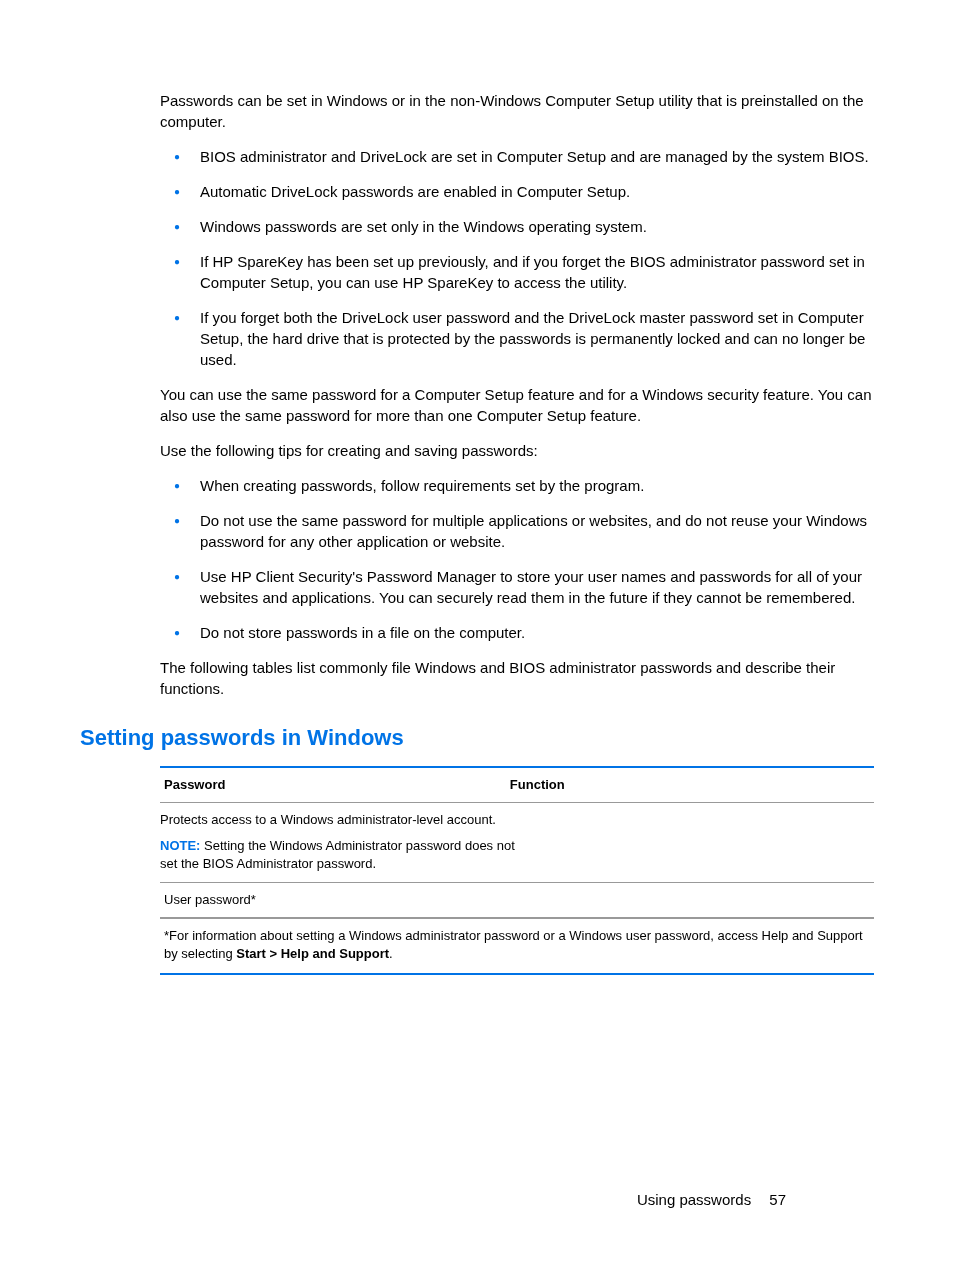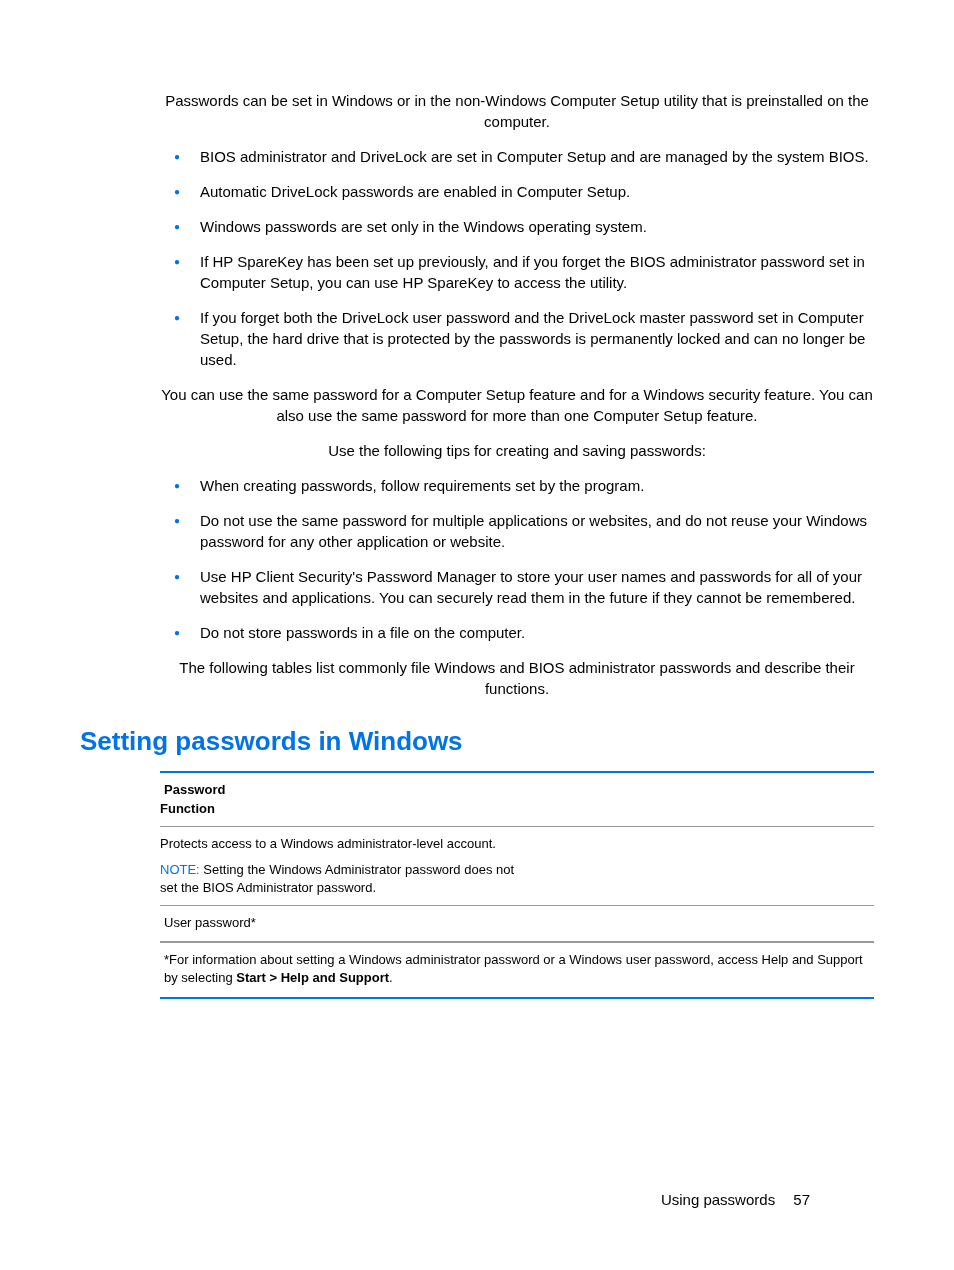--- a/index.html
+++ b/index.html
@@ -8,21 +8,20 @@
     line-height: 1.4;
     margin: 0;
     padding: 90px 80px 50px 80px;
     color: #000;
     background: #fff;
     width: 954px;
     box-sizing: border-box;
   }
   .body-text {
     margin: 0 0 14px 80px;
-    text-align: center;
   }
   ul.bullets {
     list-style: none;
     margin: 0 0 14px 80px;
     padding: 0;
   }
   ul.bullets li {
     position: relative;
     padding-left: 40px;
     margin-bottom: 14px;
@@ -30,70 +29,69 @@
   ul.bullets li::before {
     content: "●";
     color: #0073e6;
     font-size: 10px;
     position: absolute;
     left: 14px;
     top: 4px;
   }
   h2.section {
     color: #0073e6;
-    font-size: 26px;
+    font-size: 22px;
     font-weight: bold;
     margin: 24px 0 12px 0;
   }
   .tbl {
     margin-left: 80px;
     border-top: 2px solid #0073e6;
     border-bottom: 2px solid #0073e6;
     font-size: 13px;
   }
   .tbl .row {
     display: flex;
     border-bottom: 1px solid #999;
     padding: 8px 0;
-    flex-direction: column;
   }
   .tbl .row.header {
     font-weight: bold;
   }
   .tbl .row:last-of-type {
     border-bottom: none;
   }
   .tbl .c1 {
     width: 49%;
     padding-left: 4px;
     padding-right: 10px;
     box-sizing: border-box;
   }
   .tbl .c2 {
     width: 51%;
     padding-right: 4px;
     box-sizing: border-box;
   }
   .note-label {
     color: #0073e6;
-    font-weight: normal;
+    font-weight: bold;
     margin-top: 40px;
   }
   .note-block {
     margin-top: 8px;
   }
   .footnote-row {
     border-top: 1px solid #999;
     padding: 8px 4px 10px 4px;
     font-size: 13px;
   }
   .footer {
     position: absolute;
     bottom: 60px;
-    right: 64px;
+    right: 88px;
     font-size: 15px;
   }
   .footer .pnum {
     margin-left: 14px;
   }
   .page {
     position: relative;
     min-height: 1180px;
   }
 </style>

